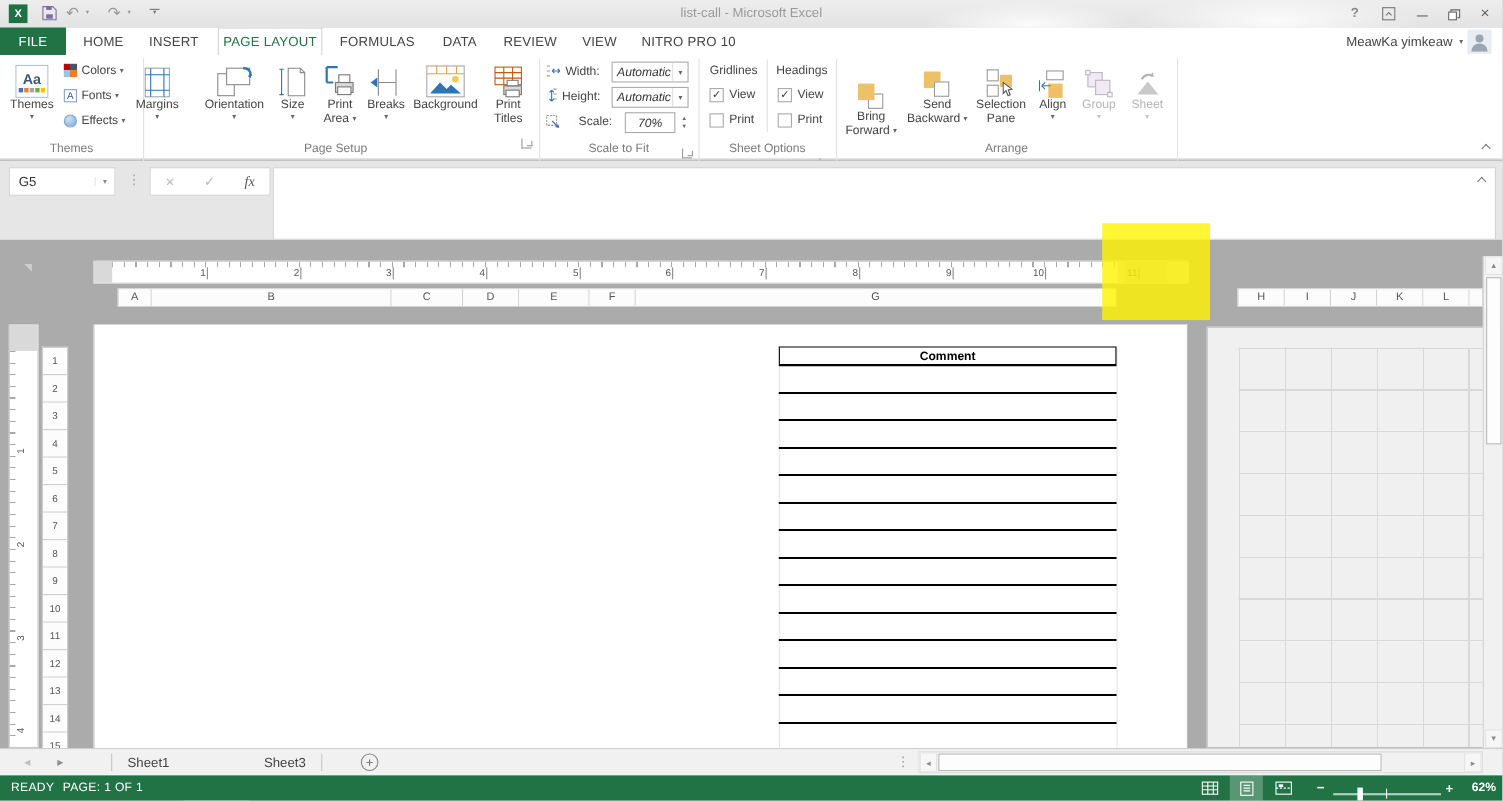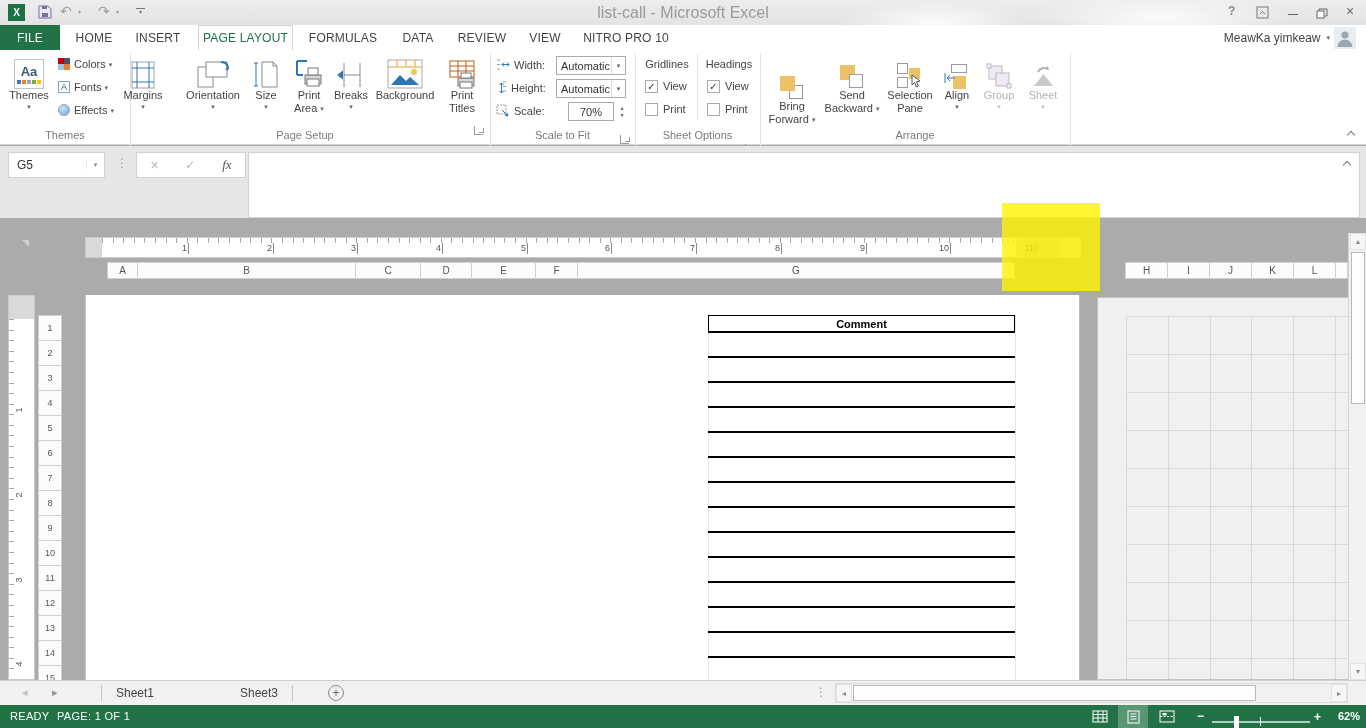--- a/index.html
+++ b/index.html
@@ -4,38 +4,38 @@
 <style>
   *{margin:0;padding:0;box-sizing:border-box;}
   html,body{background:#fff;}
   body{font-family:"Liberation Sans","DejaVu Sans",sans-serif;-webkit-font-smoothing:antialiased;}
   .app{position:relative;width:1366px;height:728px;background:#ababab;overflow:hidden;font-size:11px;color:#444;}
   .abs{position:absolute;}
   .ctr{display:flex;align-items:center;justify-content:center;}
   
   .titlebar{left:0;top:0;width:1366px;height:25px;background:linear-gradient(#ededed,#e3e3e3);}
   .cloud{border-radius:50%;background:radial-gradient(closest-side,rgba(255,255,255,.85),rgba(255,255,255,0));}
-  .wintitle{color:#9a9a9a;font-size:16px;}
+  .wintitle{color:#9a9a9a;font-size:12px;}
   
   .tabrow{left:0;top:25px;width:1366px;height:25px;background:#fff;}
   .rtab{height:25px;display:flex;align-items:center;justify-content:center;font-size:12px;color:#444;letter-spacing:.2px;}
   .rtab.active{background:#fff;border:1px solid #d4d4d4;border-bottom:none;color:#217346;}
   .rtab.file{background:#217346;color:#fff;}
   
   .ribbon{left:0;top:50px;width:1366px;height:95px;background:#fff;border-bottom:1px solid #d5d5d5;}
   .gdiv{top:3px;width:1px;height:137px;background:#e2e2e2;}
   .glabel{bottom:3px;text-align:center;font-size:11px;color:#7b7b7b;}
   .bigbtn{top:3px;height:84px;display:flex;flex-direction:column;align-items:center;cursor:default;}
   .bigbtn .ic{height:36px;display:flex;align-items:flex-end;justify-content:center;}
   .lbl{line-height:13px;font-size:11px;color:#444;text-align:center;white-space:nowrap;}
   .lbl.dis{color:#b3b3b3;}
   .dd{font-size:7px;color:#666;line-height:9px;}
   .dd.dis{color:#c3c3c3;}
   .combo{background:#fff;border:1px solid #ababab;height:19px;display:flex;align-items:center;font-size:11px;color:#333;}
-  .combo .cv{flex:1;padding-left:4px;}
+  .combo .cv{flex:1;padding-left:4px;font-style:italic;}
   .combo .ca{width:14px;text-align:center;font-size:7px;color:#666;border-left:1px solid #e0e0e0;align-self:stretch;display:flex;align-items:center;justify-content:center;}
   .cbx{width:13px;height:13px;border:1px solid #ababab;background:#fff;display:inline-flex;align-items:center;justify-content:center;font-size:10px;color:#333;margin-right:5px;}
   .launcher{width:9px;height:9px;border-left:1px solid #9a9a9a;border-bottom:1px solid #9a9a9a;position:relative;}
   .launcher:after{content:"";position:absolute;right:-1px;bottom:1px;width:4px;height:4px;border-right:1.5px solid #9a9a9a;border-bottom:1.5px solid #9a9a9a;}
   .chev{display:inline-block;width:6px;height:6px;border-left:1.5px solid #777;border-top:1.5px solid #777;transform:rotate(45deg);}
   .tan{background:#edc168;}
   .osq{border:1px solid #9a9a9a;background:#fff;}
   
   .fbar{left:0;top:146px;width:1366px;height:72px;background:#e6e6e6;}
   .whitebox{background:#fff;border:1px solid #d2d2d2;}
@@ -265,21 +265,21 @@
     </div>
     <div class="abs combo" style="left:556px;top:29px;width:70px;">
       <span class="cv">Automatic</span>
         <span class="ca">▾</span>
     </div>
     <div class="abs" style="left:496px;top:52px;display:flex;align-items:center;height:19px;">
       <span><svg width="14" height="13">
             <rect x="1" y="1" width="9" height="9" fill="none" stroke="#999" stroke-dasharray="2 1"></rect>
             <path d="M6 6 l6 6 M12 12 l-3 -1 M12 12 l-1 -3" stroke="#2e75b5" fill="none"></path>
           </svg></span>
-      <span class="lbl" style="margin-left:4px;">Scale:</span>
+      <span class="lbl" style="margin-left:16px;">Scale:</span>
     </div>
     <div class="abs combo" style="left:568px;top:52px;width:46px;">
       <span class="cv" style="text-align:center;padding-left:0;">70%</span>
     </div>
     <div class="abs" style="left:616px;top:52px;width:12px;height:19px;display:flex;flex-direction:column;justify-content:center;">
       <span style="font-size:6px;color:#666;line-height:7px;text-align:center;">▴</span>
       <span style="font-size:6px;color:#666;line-height:7px;text-align:center;">▾</span>
     </div>
     <div class="abs glabel" style="left:490px;width:145px;">Scale to Fit</div>
     <div class="abs launcher" style="left:620px;top:76px;"></div>

